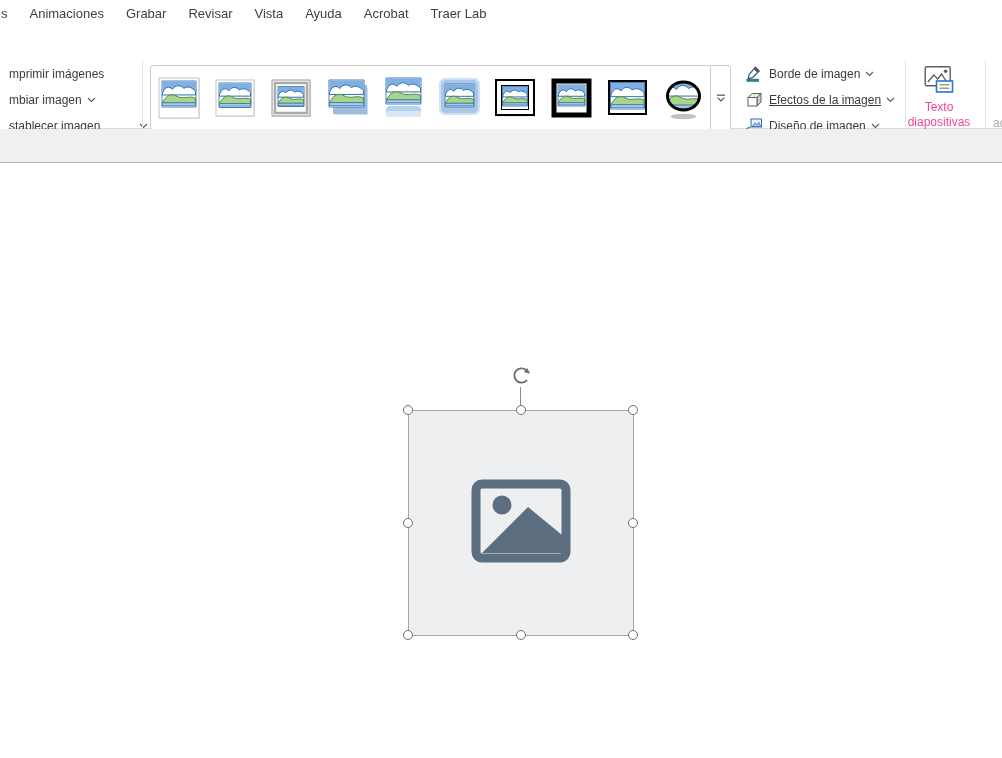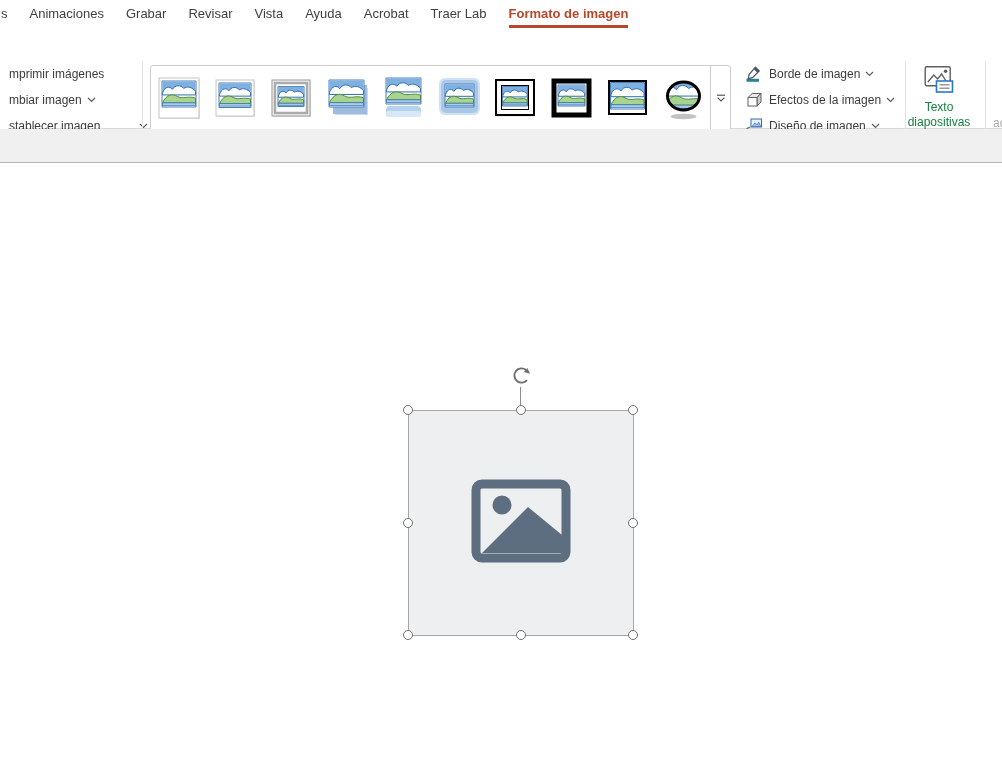--- a/index.html
+++ b/index.html
@@ -20,21 +20,21 @@
   .cmdrow .chev.gap{margin-left:15px;}
   .cmdrow .ric{display:inline-flex;margin-right:6px;}
   .v-sep{position:absolute;top:33px;width:1px;height:89px;background:#e3e3e3;}
   .gallery{position:absolute;left:142px;top:37px;width:561px;height:66px;border:1px solid #cdcdcd;
            border-radius:3px 0 0 3px;display:flex;align-items:center;gap:11px;padding-left:6px;background:#fff;overflow:hidden;}
   .thumb{width:45px;height:47px;padding:0;border:none;background:none;cursor:pointer;}
   .more-btn{position:absolute;left:702px;top:37px;width:21px;height:66px;border:1px solid #cdcdcd;
             border-radius:0 3px 3px 0;background:#fff;display:flex;align-items:center;justify-content:center;padding:0;cursor:pointer;}
   .btn-reset{background:none;border:none;padding:0;font:inherit;color:inherit;cursor:pointer;}
   .alt-btn{position:absolute;left:902px;top:33px;width:58px;height:90px;display:flex;flex-direction:column;
-           align-items:center;text-align:center;font-size:12px;line-height:15px;color:#15803d;}
+           align-items:center;text-align:center;font-size:12px;line-height:15px;color:#ec4899;}
   .alt-btn .aicon{margin-top:4px;margin-bottom:2px;}
   .cutoff-btn{position:absolute;left:980px;top:33px;width:56px;height:90px;color:#ababab;font-size:12px;
               line-height:15px;text-align:center;cursor:default;}
   .cut-icon{position:absolute;left:15px;top:5px;width:26px;height:26px;background:#e0e0e0;border:1px solid #929292;border-radius:2px;}
   .cutoff-btn .ctext{position:absolute;left:0;top:40px;width:100%;}
   .grp-label{position:absolute;top:110px;font-size:11px;color:#616161;text-align:center;cursor:default;}
   .launcher{position:absolute;left:879px;top:111px;width:14px;height:14px;display:flex;align-items:center;justify-content:center;}
   
   .band{position:absolute;left:0;top:129px;width:1002px;height:34px;background:#f0f0f1;border-bottom:1px solid #b3b3b3;}
   .canvas{position:absolute;left:0;top:164px;width:1002px;height:594px;background:#fff;}
@@ -51,21 +51,20 @@
 
   <div class="menubar" id="menubar">
       <span class="tab">s</span>
       <span class="tab">Animaciones</span>
       <span class="tab">Grabar</span>
       <span class="tab">Revisar</span>
       <span class="tab">Vista</span>
       <span class="tab">Ayuda</span>
       <span class="tab">Acrobat</span>
       <span class="tab">Traer Lab</span>
-      <span class="tab active">Formato de imagen</span>
     </div>
 
   <div class="ribbon">
     <div id="left-commands">
         <div class="cmdrow" style="left: 1px; top: 37px;">
           <span>mprimir imágenes</span>
         </div>
         <div class="cmdrow" style="left: 1px; top: 63px;">
           <span>mbiar imagen</span>
           <span class="chev">
@@ -222,21 +221,21 @@
               <path d="M10.5 2.2 L14.2 5.9 L12.3 7.8 L8.6 4.1 Z" fill="#44546a"></path>
             </svg>
           </span>
           <span>Borde de imagen</span>
           <span class="chev">
             <svg width="9" height="6" viewBox="0 0 9 6">
               <path d="M1 1l3.5 3.5L8 1" fill="none" stroke="#5a5a5a" stroke-width="1.1"></path>
             </svg>
           </span>
         </div>
-        <div class="cmdrow" style="left: 737px; top: 63px;">
+        <div class="cmdrow" style="left: 737px; top: 63px; text-decoration: underline;">
           <span class="ric">
             <svg width="18" height="18" viewBox="0 0 18 18">
               <path d="M3 6.5 L7.2 2.5 H16 L12 6.5 Z" fill="#e9e9e9" stroke="#5f5f5f"></path>
               <path d="M12 6.5 L16 2.5 V11 L12 15 Z" fill="#cfcfcf" stroke="#5f5f5f"></path>
               <rect x="3" y="6.5" width="9" height="8.5" fill="#fff" stroke="#5f5f5f"></rect>
             </svg>
           </span>
           <span>Efectos de la imagen</span>
           <span class="chev">
             <svg width="9" height="6" viewBox="0 0 9 6">

